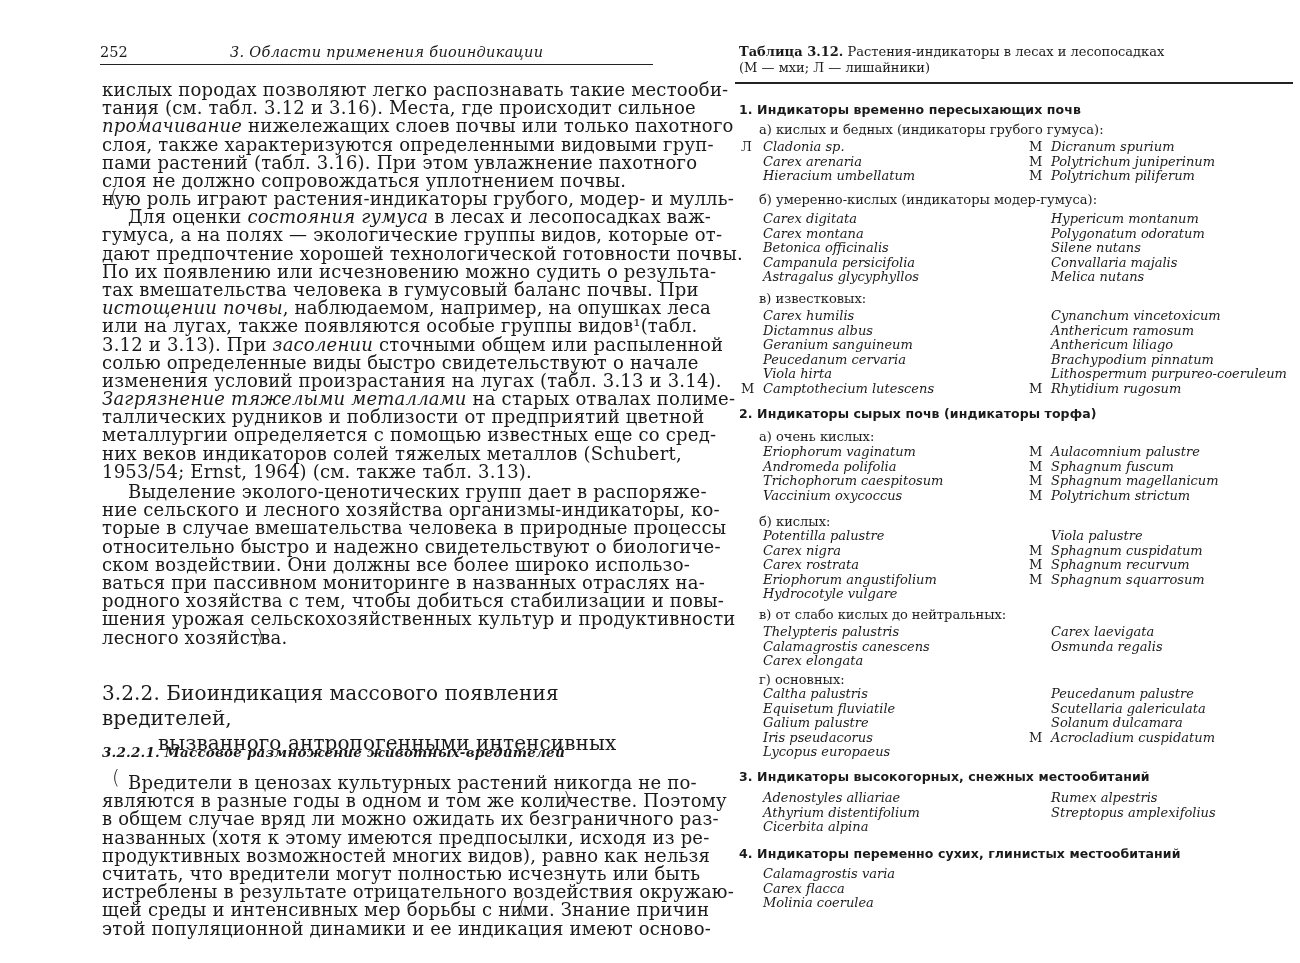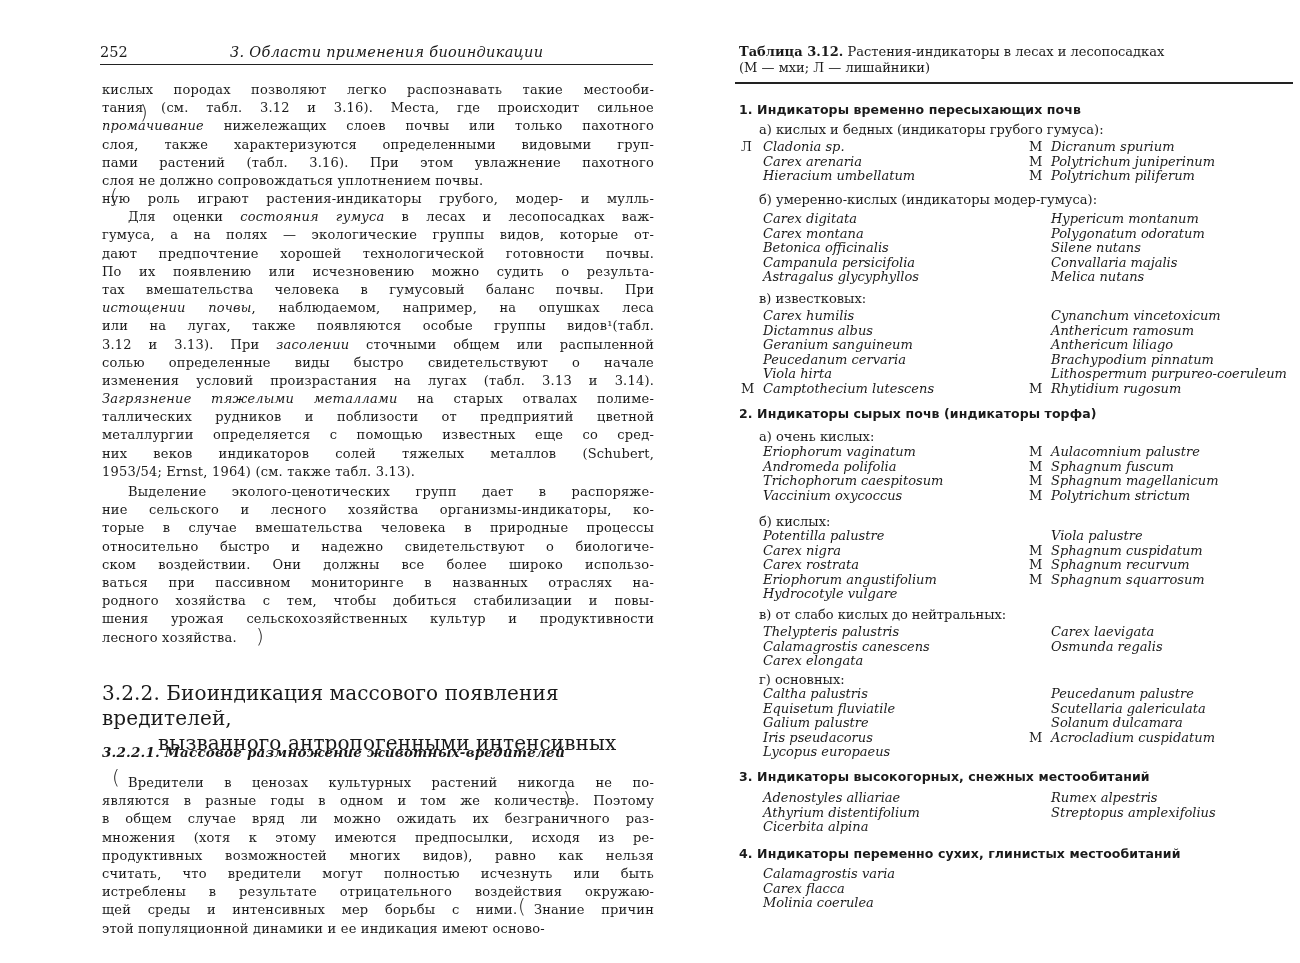--- a/index.html
+++ b/index.html
@@ -5,21 +5,21 @@
   html, body { margin:0; padding:0; background:#ffffff; }
   body { width:1300px; height:963px; position:relative; overflow:hidden; color:#1a1a1a; font-family:"DejaVu Serif", serif; }
   .page { position:absolute; top:0; height:963px;margin-top:32px; }
   #left-page { left:98px; width:560px; }
   #right-page { left:735px; width:560px; }
 
   .running-head { position:absolute; top:10px; left:2px; width:553px; height:22px; border-bottom:1.5px solid #222; font-size:14.5px; }
   .running-head .num { position:absolute; left:0; top:2px; }
   .running-head .title { position:absolute; left:130px; top:2px; font-style:italic; letter-spacing:0.3px; }
 
-  .body-text { position:absolute; left:4px; width:552px; font-size:13px; line-height:18.2px; text-align:justify; letter-spacing:0.2px; }
+  .body-text { position:absolute; left:4px; width:552px; font-size:18px; line-height:18.2px; text-align:justify; letter-spacing:0.2px; }
   .line { display:block; white-space:nowrap; text-align:justify; text-align-last:justify; height:18.2px; }
   .line.last { text-align-last:left; }
   .line.indent { padding-left:26px; }
   em { font-style:italic; }
 
   .section-h { position:absolute; left:4px; font-size:20px; line-height:25px; letter-spacing:0.1px; }
   .section-h .l2 { padding-left:56px; }
   .subsection-h { position:absolute; left:4px; font-size:13.5px; font-weight:bold; letter-spacing:0.2px;font-style:italic; }
 
   .pen { position:absolute; color:#222; font-family:"DejaVu Sans", sans-serif; font-size:20px; font-weight:300; }
@@ -85,21 +85,21 @@
     <div>3.2.2. Биоиндикация массового появления вредителей,</div>
     <div class="l2">вызванного антропогенными интенсивных</div>
   </div>
 
   <div class="subsection-h" style="top:712px;">3.2.2.1. Массовое размножение животных-вредителей</div>
 
   <div class="body-text" style="top:742px;">
       <span class="line indent">Вредители в ценозах культурных растений никогда не по-</span>
       <span class="line">являются в разные годы в одном и том же количестве. Поэтому</span>
       <span class="line">в общем случае вряд ли можно ожидать их безграничного раз-</span>
-      <span class="line">множения (хотя к этому имеются предпосылки, исходя из ре-</span>
+      <span class="line">названных (хотя к этому имеются предпосылки, исходя из ре-</span>
       <span class="line">продуктивных возможностей многих видов), равно как нельзя</span>
       <span class="line">считать, что вредители могут полностью исчезнуть или быть</span>
       <span class="line">истреблены в результате отрицательного воздействия окружаю-</span>
       <span class="line">щей среды и интенсивных мер борьбы с ними. Знание причин</span>
       <span class="line last">этой популяционной динамики и ее индикация имеют осново-</span>
     </div>
 
   <span class="pen" style="left:42px; top:68px;">)</span>
   <span class="pen" style="left:12px; top:152px;">(</span>
   <span class="pen" style="left:158px; top:592px;">)</span>

